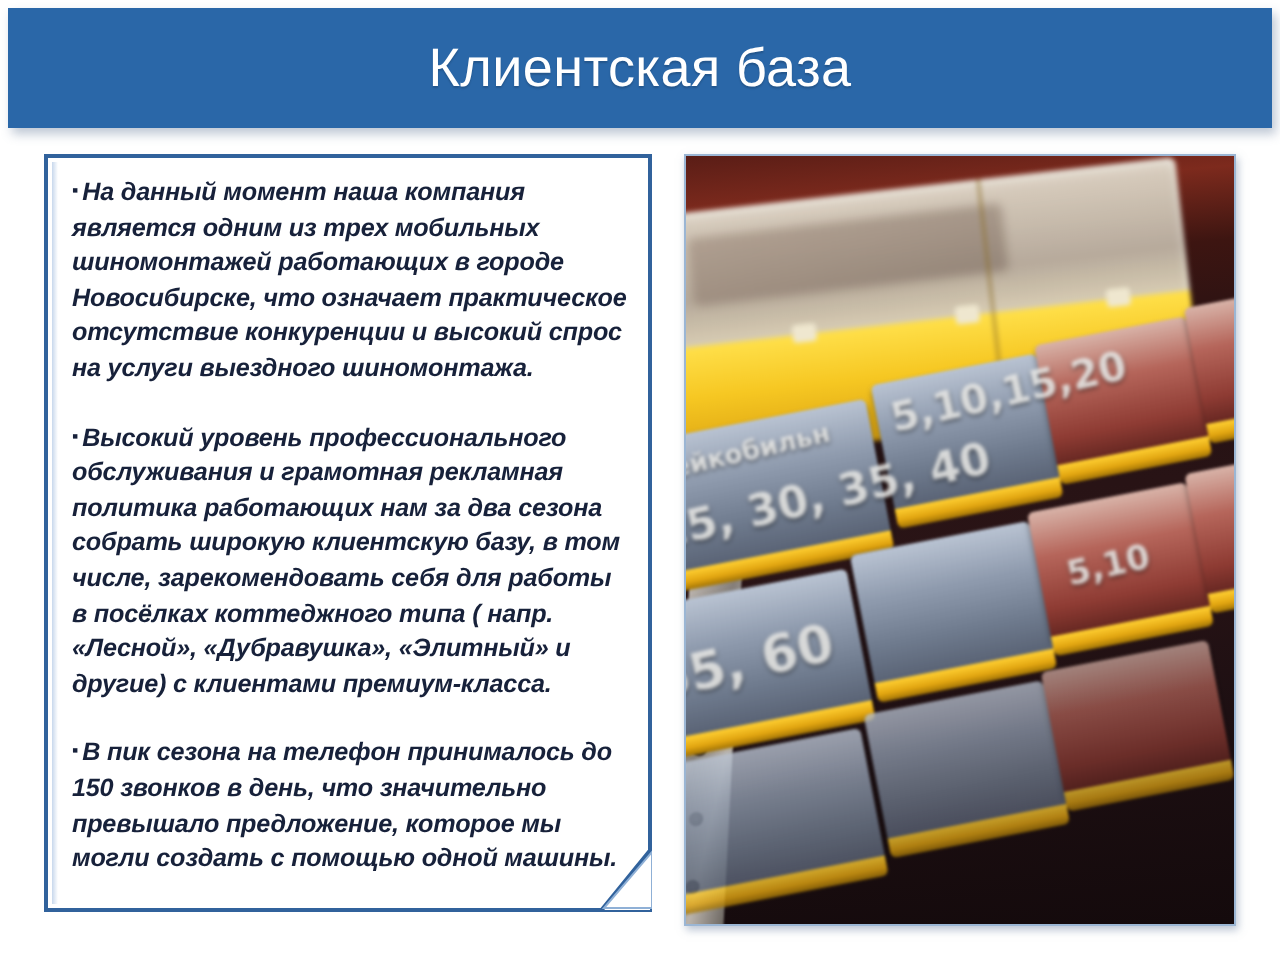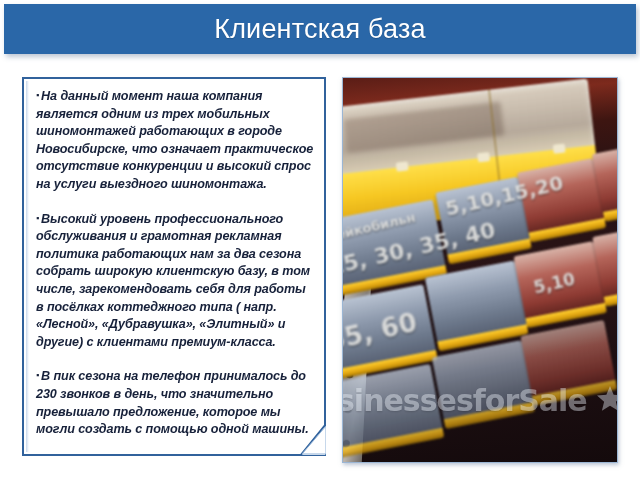--- a/index.html
+++ b/index.html
@@ -23,21 +23,21 @@
     height: 490px;
     background: #ffffff;
   }
 
   
   .title-banner {
     position: absolute;
     left: 4px;
     top: 4px;
     width: 632px;
-    height: 50px;
+    height: 60px;
     background: #2a67a8;
     box-shadow: 2px 3px 5px rgba(110,130,160,0.45);
     display: flex;
     align-items: center;
     justify-content: center;
   }
   .title-text {
     color: #ffffff;
     font-size: 27px;
     font-weight: 400;
@@ -283,21 +283,21 @@
     <div class="fold">
       <svg width="26" height="32" viewBox="0 0 26 32">
         <polygon points="26,0 26,32 0,32" fill="#ffffff" stroke="#31629c" stroke-width="2"></polygon>
         <polygon points="26,2 26,30 2,30" fill="#ffffff" stroke="#8fb0d6" stroke-width="1"></polygon>
       </svg>
     </div>
 
     <div class="text-content">
       <p class="para"><span class="bullet-dot">▪</span><span>На данный момент наша компания является одним из трех мобильных шиномонтажей работающих в городе Новосибирске, что означает практическое отсутствие конкуренции и высокий спрос на услуги выездного шиномонтажа.</span></p>
       <p class="para"><span class="bullet-dot">▪</span><span>Высокий уровень профессионального обслуживания и грамотная рекламная политика работающих нам за два сезона собрать широкую клиентскую базу, в том числе, зарекомендовать себя для работы в посёлках коттеджного типа ( напр. «Лесной», «Дубравушка», «Элитный» и другие) с клиентами премиум-класса.</span></p>
-      <p class="para"><span class="bullet-dot">▪</span><span>В пик сезона на телефон принималось до 230 звонков в день, что значительно превышало предложение, которое мы могли создать с помощью одной машины.</span></p>
+      <p class="para"><span class="bullet-dot">▪</span><span>В пик сезона на телефон принималось до 150 звонков в день, что значительно превышало предложение, которое мы могли создать с помощью одной машины.</span></p>
     </div>
   </div>
 
   <div class="photo-frame">
     <div class="photo">
 
       <div class="ph-bg"></div>
 
       <div class="ph-post">
         <div class="hole" style="top:6%"></div>
@@ -357,25 +357,17 @@
           <div class="tray-lip"></div>
         </div>
         <div class="tray tray-blue" style="left:38%; top:4%;  width:26%; height:66%; opacity:.75;">
           <div class="tray-lip"></div>
         </div>
         <div class="tray tray-red" style="left:64%; top:0%;  width:24%; height:64%; opacity:.7;">
           <div class="tray-lip"></div>
         </div>
       </div>
 
-      <div class="watermark">
-        <span class="wm-text">sinessesforSale</span>
-        <span class="wm-star">
-          <svg width="30" height="30" viewBox="0 0 24 24">
-            <polygon fill="#e9eef5" points="12,1.6 14.9,8.6 22.4,9.2 16.7,14.1 18.5,21.4 12,17.4 5.5,21.4 7.3,14.1 1.6,9.2 9.1,8.6"></polygon>
-          </svg>
-        </span>
-      </div>
 
     </div>
   </div>
 
 </div>
 
 </body></html>

